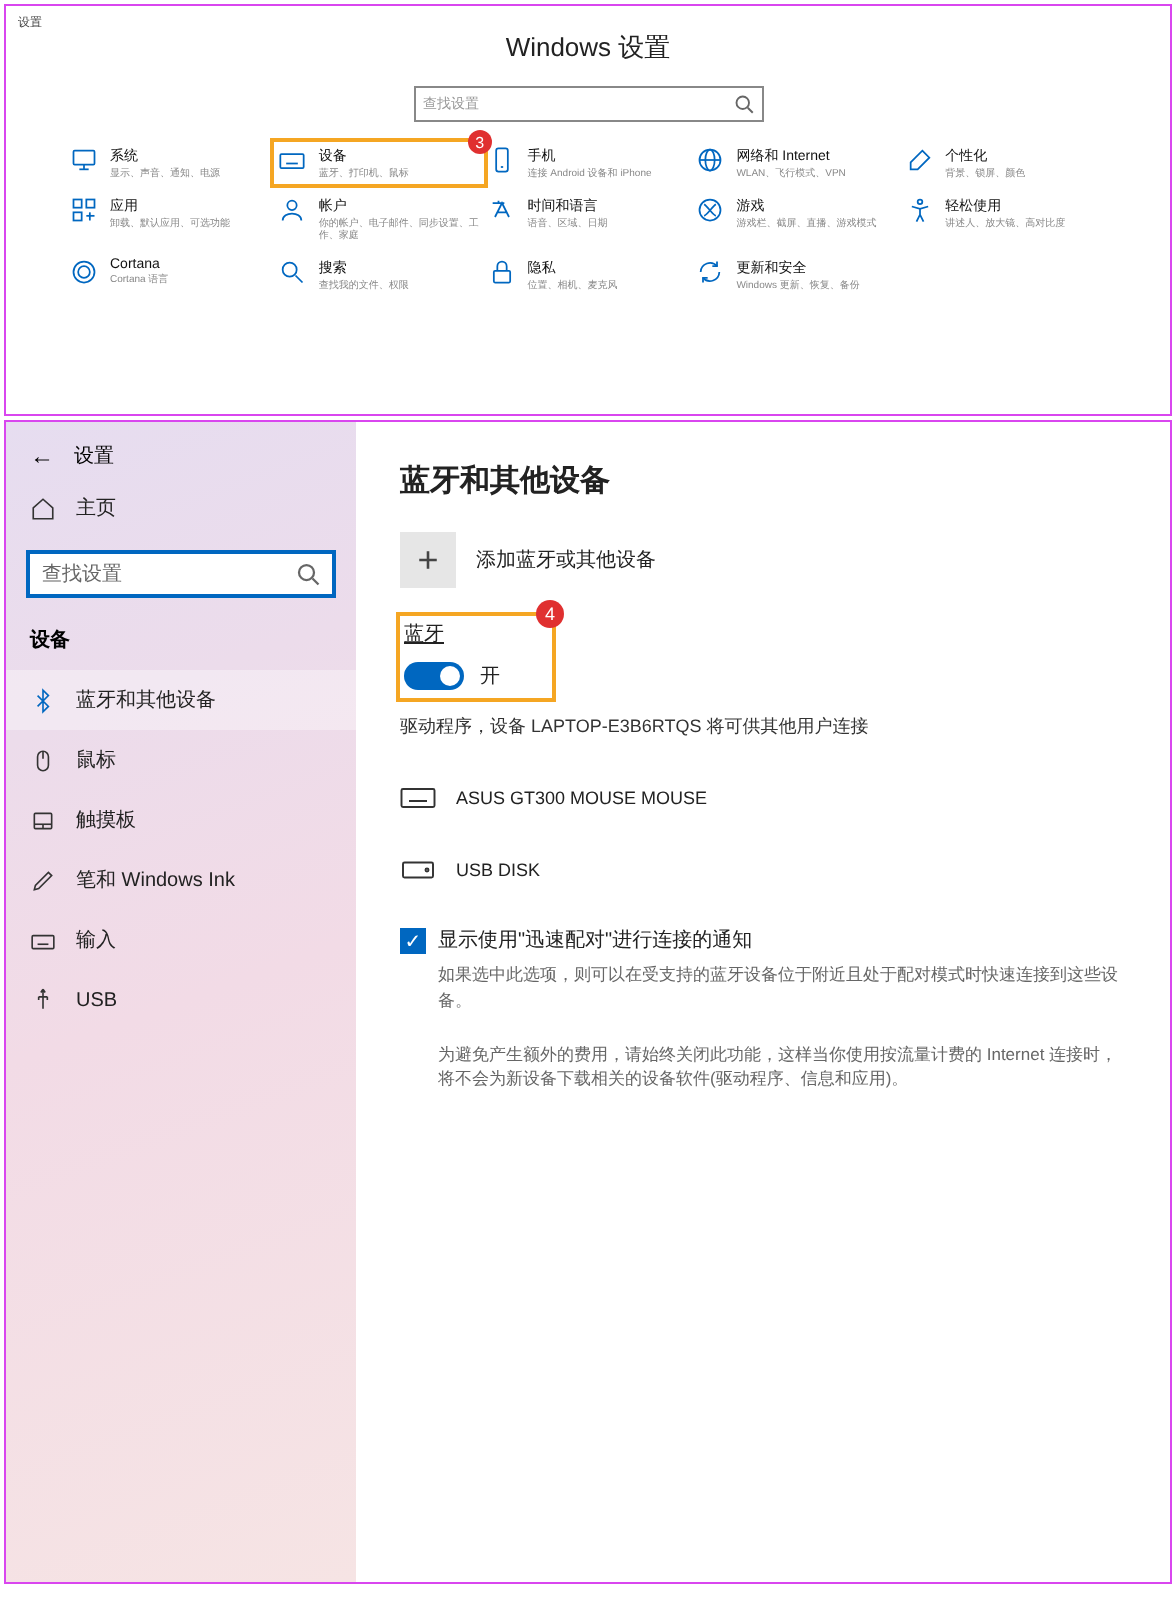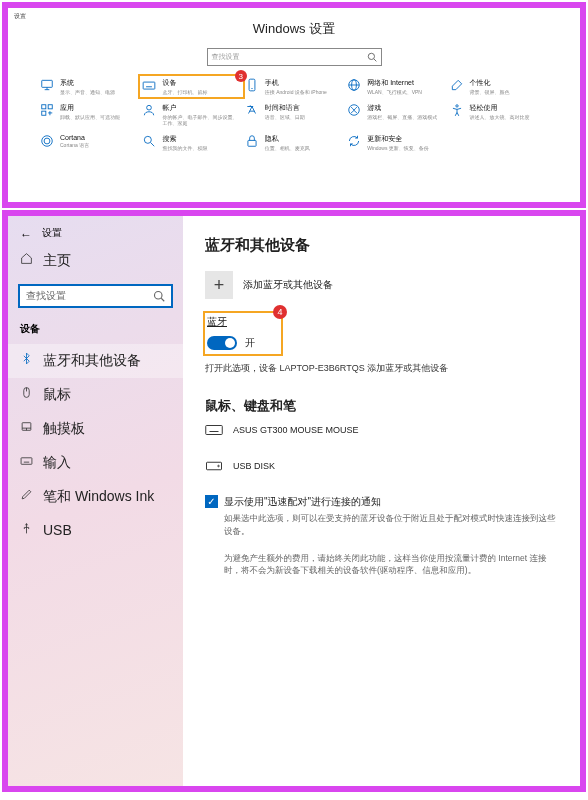--- a/index.html
+++ b/index.html
@@ -1,18 +1,18 @@
 <!DOCTYPE html>
 <html><head>
 <meta charset="utf-8">
 <style>
 * { box-sizing: border-box; margin: 0; padding: 0; font-family: "Microsoft YaHei", "Segoe UI", sans-serif; }
 body { width: 588px; background: #fff; }
 
-.panel { border: 6px solid #d946ef; margin: 2px; }
+.panel { border: 1px solid #d946ef; margin: 2px; }
 
 
 .top { height: 206px; position: relative; overflow: hidden; }
 .top .tiny { position: absolute; top: 4px; left: 6px; font-size: 6px; color: #444; }
 .top h1 { text-align: center; font-size: 13px; font-weight: 400; margin-top: 12px; color: #222; }
 .top .search { width: 175px; height: 18px; margin: 10px auto 12px; border: 1px solid #888; display: flex; align-items: center; padding: 0 4px; }
 .top .search span { font-size: 7px; color: #999; flex: 1; }
 .top .search svg { width: 10px; height: 10px; }
 
 .grid { display: grid; grid-template-columns: repeat(5, 1fr); gap: 8px 4px; padding: 0 32px; }
@@ -20,21 +20,21 @@
 .tile.hl { outline: 2px solid #f5a623; outline-offset: 2px; position: relative; }
 .tile.hl .badge { position: absolute; top: -8px; right: -6px; width: 12px; height: 12px; border-radius: 50%; background: #e03030; color: #fff; font-size: 8px; display: flex; align-items: center; justify-content: center; }
 .tile svg, .tile .ic { width: 14px; height: 14px; flex: 0 0 14px; color: #0067c0; }
 .tile .txt .t { color: #111; }
 .tile .txt .s { color: #888; font-size: 5px; line-height: 1.2; margin-top: 1px; }
 
 
 .bottom { height: 582px; display: flex; position: relative; overflow: hidden; }
 .sidebar { width: 175px; background: linear-gradient(160deg, #e6ddf0 0%, #f2dbe6 50%, #f6e4e4 100%); padding-top: 6px; }
 .hdr { display: flex; align-items: center; gap: 10px; font-size: 10px; padding: 4px 12px; }
-.nav { display: flex; align-items: flex-start; gap: 10px; font-size: 14px; padding: 8px 12px; color: #222; }
+.nav { display: flex; align-items: flex-end; gap: 10px; font-size: 10px; padding: 8px 12px; color: #222; }
 .nav.active { background: rgba(255,255,255,0.35); }
 .nav svg, .nav .ic { width: 13px; height: 13px; flex: 0 0 13px; }
 .sb-search { margin: 6px 10px 10px; height: 24px; border: 2px solid #0067c0; background: #fff; display: flex; align-items: center; padding: 0 6px; }
 .sb-search span { font-size: 10px; color: #666; flex: 1; }
 .sb-search svg { width: 12px; height: 12px; }
 .sb-head { font-size: 10px; font-weight: 600; padding: 4px 12px 8px; }
 
 .content { flex: 1; padding: 20px 22px 10px; font-size: 10px; color: #222; background: #fff; }
 .content h2 { font-size: 15px; font-weight: 600; margin-bottom: 16px; }
 .addrow { display: flex; align-items: center; gap: 10px; margin-bottom: 14px; }
@@ -264,30 +264,30 @@
     <div class="nav">
       <svg viewBox="0 0 24 24" fill="none" stroke="#333" stroke-width="1.5">
           <rect x="4" y="5" width="16" height="14" rx="1"></rect>
           <line x1="4" y1="15" x2="20" y2="15"></line>
           <line x1="12" y1="15" x2="12" y2="19"></line>
         </svg>
       <span>触摸板</span>
     </div>
     <div class="nav">
       <svg viewBox="0 0 24 24" fill="none" stroke="#333" stroke-width="1.5">
+          <path d="M4 20l4-1L20 7l-3-3L5 16z"></path>
+        </svg>
+      <span>笔和 Windows Ink</span>
+    </div>
+    <div class="nav">
+      <svg viewBox="0 0 24 24" fill="none" stroke="#333" stroke-width="1.5">
           <rect x="2" y="7" width="20" height="12" rx="1"></rect>
           <line x1="7" y1="15" x2="17" y2="15"></line>
         </svg>
       <span>输入</span>
-    </div>
-    <div class="nav">
-      <svg viewBox="0 0 24 24" fill="none" stroke="#333" stroke-width="1.5">
-          <path d="M4 20l4-1L20 7l-3-3L5 16z"></path>
-        </svg>
-      <span>笔和 Windows Ink</span>
     </div>
     <div class="nav">
       <svg viewBox="0 0 24 24" fill="none" stroke="#333" stroke-width="1.5">
           <path d="M12 3v18M12 3l-2 3M12 3l2 3M8 10h8M8 10v3M16 10v3"></path>
         </svg>
       <span>USB</span>
     </div>
   </div>
 
   <div class="content">
@@ -299,23 +299,22 @@
     </div>
 
     <div class="btgroup">
       <div class="badge">4</div>
       <div class="btlab">蓝牙</div>
       <div class="toggle">
         <div class="sw"></div>
         <span>开</span>
       </div>
     </div>
-    <div class="desc">打开此选项，设备 LAPTOP-E3B6RTQS 添加蓝牙或其他设备</div>
-
-    <div class="sect">鼠标、键盘和笔</div>
+    <div class="desc">驱动程序，设备 LAPTOP-E3B6RTQS 将可供其他用户连接</div>
+
     <div class="devrow">
       <svg class="ic" viewBox="0 0 24 18" fill="none" stroke="#333" stroke-width="1.3">
           <rect x="1" y="3" width="22" height="12" rx="1"></rect>
           <line x1="5" y1="7" x2="5" y2="7"></line>
           <line x1="9" y1="7" x2="9" y2="7"></line>
           <line x1="13" y1="7" x2="13" y2="7"></line>
           <line x1="17" y1="7" x2="17" y2="7"></line>
           <line x1="6" y1="11" x2="18" y2="11"></line>
         </svg>
       <span>ASUS GT300 MOUSE MOUSE</span>

